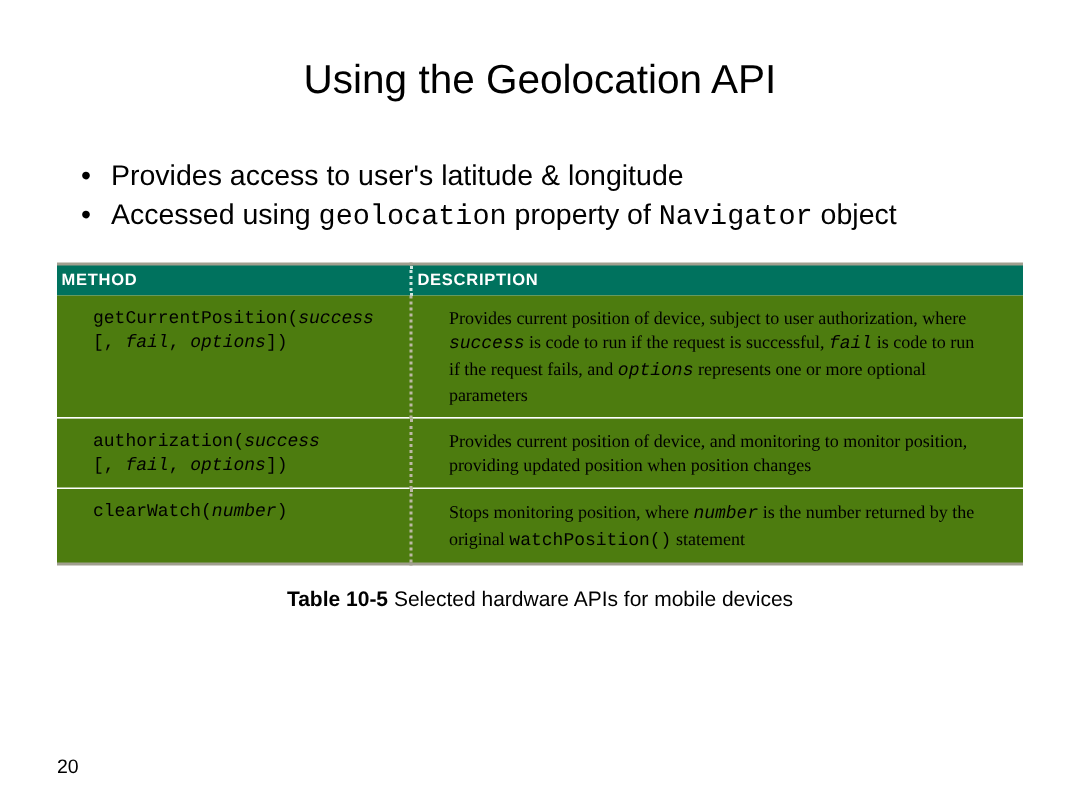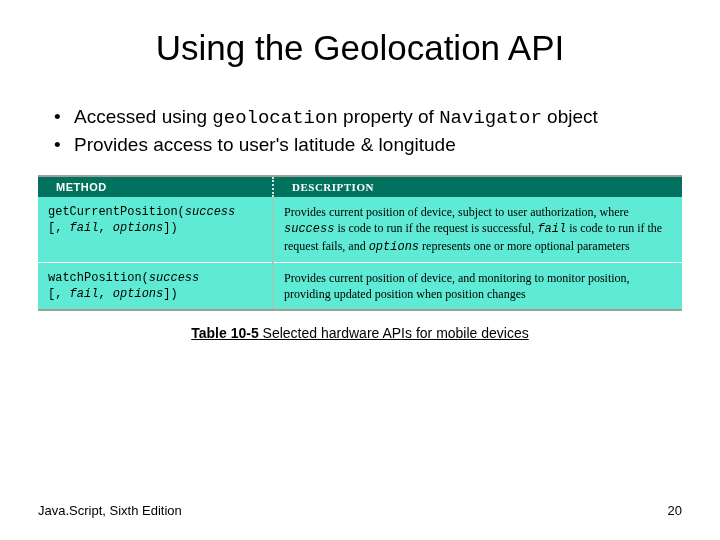--- a/index.html
+++ b/index.html
@@ -7,23 +7,23 @@
     width: 720px;
     height: 540px;
     background: #fff;
     font-family: Arial, Helvetica, sans-serif;
     color: #000;
     position: relative;
     padding: 24px 38px 0 38px;
   }
   .title {
     text-align: center;
-    font-size: 35px;
+    font-size: 27px;
     font-weight: 400;
-    margin-top: 4px;
+    margin-top: 14px;
     margin-bottom: 36px;
   }
   .bullets {
     font-size: 19px;
     line-height: 1.35;
     margin-left: 14px;
     margin-bottom: 18px;
   }
   .bullet {
     position: relative;
@@ -41,33 +41,32 @@
     margin: 0 auto;
     border-collapse: collapse;
     border-top: 2px solid #a19f8f;
     border-bottom: 2px solid #a19f8f;
     font-size: 12px;
   }
   .tbl th {
     background: #00725e;
     color: #fff;
     text-align: left;
-    padding: 4px 18px;
+    padding: 4px 3px;
     font-size: 11px;
     letter-spacing: 0.5px;
     border: none;
     margin-top: 44px;
   }
   .tbl th.col-desc {
     border-left: 2px dotted #cfe8e2;
-    font-family: Liberation Serif, serif;
   }
   .tbl td {
-    background: #5eead4;
-    padding: 7px 10px;
+    background: #4d7c0f;
+    padding: 7px 24px;
     vertical-align: top;
     border-top: 1px solid #fff;
   }
   .tbl tr:first-child td { border-top: none; }
   .tbl td.col-method {
     width: 235px;
     font-family: "Courier New", Courier, monospace;
     font-size: 12px;
     line-height: 1.35;
   }
@@ -76,43 +75,42 @@
     font-family: Georgia, 'Times New Roman', serif;
     font-size: 12px;
     line-height: 1.35;
   }
   .desc-mono { font-family: "Courier New", Courier, monospace; }
   .italic { font-style: italic; }
   .caption {
     text-align: center;
     font-size: 14px;
     margin-top: 14px;
-    text-decoration: underline;
   }
   .caption b { font-weight: 700; }
   .footer {
     position: absolute;
     bottom: 22px;
     left: 38px;
     right: 38px;
     font-size: 13px;
     display: flex;
     justify-content: space-between;
   }
 </style>
 </head>
 <body>
 
 <h1 class="title">Using the Geolocation API</h1>
 
 <div class="bullets">
+  <div class="bullet">Provides access to user's latitude &amp; longitude</div>
   <div class="bullet">
     <span>Accessed using </span><span class="mono">geolocation</span><span> property of </span><span class="mono">Navigator</span><span> object</span>
   </div>
-  <div class="bullet">Provides access to user's latitude &amp; longitude</div>
 </div>
 
 <table class="tbl">
   <thead>
     <tr>
       <th class="col-method">METHOD</th>
       <th class="col-desc">DESCRIPTION</th>
     </tr>
   </thead>
   <tbody>
@@ -120,28 +118,35 @@
       <td class="col-method">
         <span>getCurrentPosition(</span><span class="italic">success</span><br>
         <span>[, </span><span class="italic">fail</span><span>, </span><span class="italic">options</span><span>])</span>
       </td>
       <td class="col-desc">
         <span>Provides current position of device, subject to user authorization, where </span><span class="desc-mono italic">success</span><span> is code to run if the request is successful, </span><span class="desc-mono italic">fail</span><span> is code to run if the request fails, and </span><span class="desc-mono italic">options</span><span> represents one or more optional parameters</span>
       </td>
     </tr>
     <tr>
       <td class="col-method">
-        <span>watchPosition(</span><span class="italic">success</span><br>
+        <span>authorization(</span><span class="italic">success</span><br>
         <span>[, </span><span class="italic">fail</span><span>, </span><span class="italic">options</span><span>])</span>
       </td>
       <td class="col-desc">Provides current position of device, and monitoring to monitor position, providing updated position when position changes</td>
+    </tr>
+    <tr>
+      <td class="col-method">
+        <span>clearWatch(</span><span class="italic">number</span><span>)</span>
+      </td>
+      <td class="col-desc">
+        <span>Stops monitoring position, where </span><span class="desc-mono italic">number</span><span> is the number returned by the original </span><span class="desc-mono">watchPosition()</span><span> statement</span>
+      </td>
     </tr>
   </tbody>
 </table>
 
 <div class="caption">
   <b>Table 10-5</b><span> Selected hardware APIs for mobile devices</span>
 </div>
 
 <div class="footer">
-  <span>Java.Script, Sixth Edition</span>
   <span>20</span>
 </div>
 
 </body></html>

